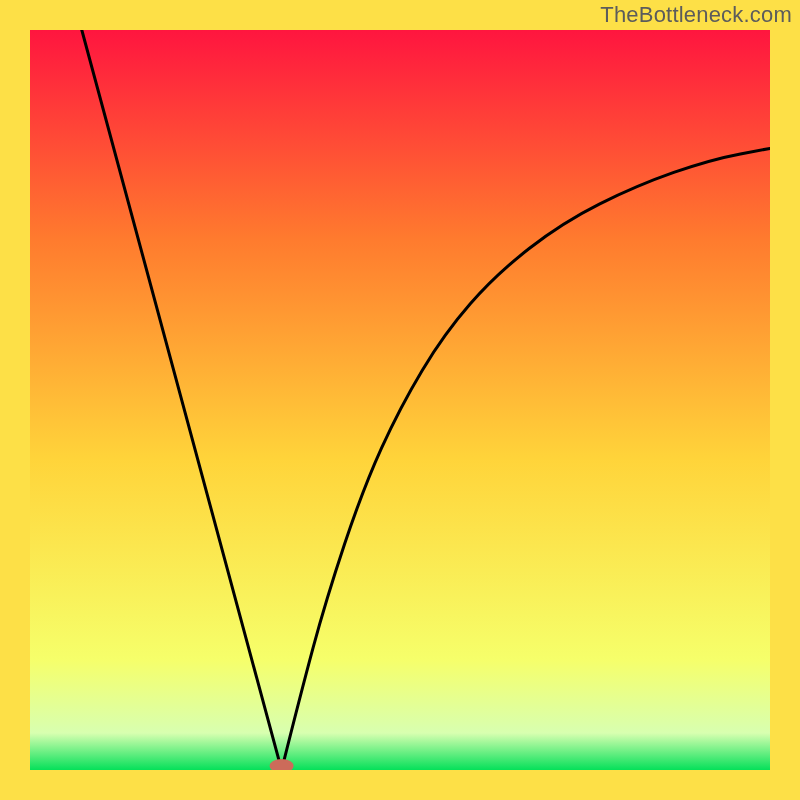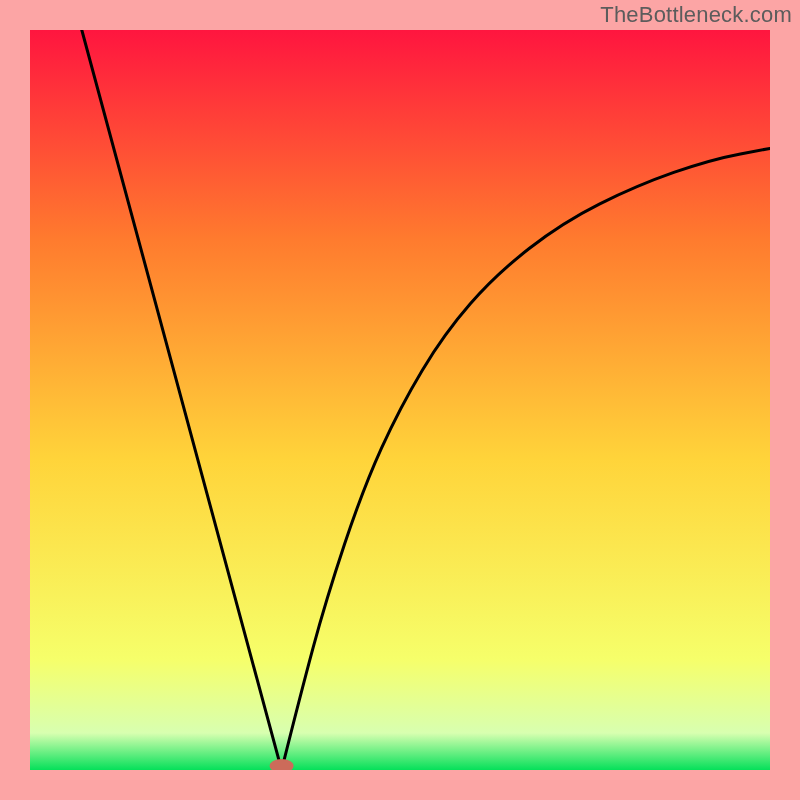--- a/index.html
+++ b/index.html
@@ -10,21 +10,21 @@
     background: #000;
     overflow: hidden;
     font-family: Arial, Helvetica, sans-serif;
   }
   .frame {
     position: absolute;
     top: 0;
     left: 0;
     width: 800px;
     height: 800px;
-    background: #fca5a5;
+    background: #fde047;
   }
   .watermark {
     position: absolute;
     top: 2px;
     right: 8px;
     color: #5c5c5c;
     font-size: 22px;
     letter-spacing: 0.2px;
     font-weight: 400;
   }

